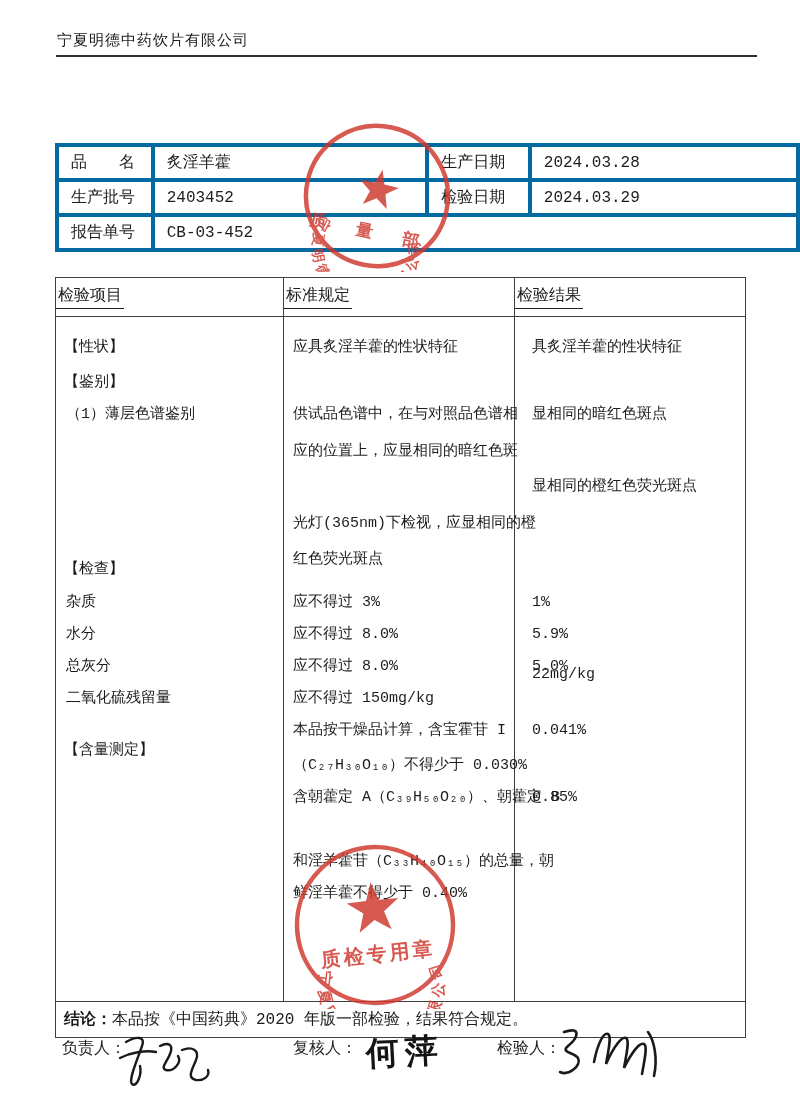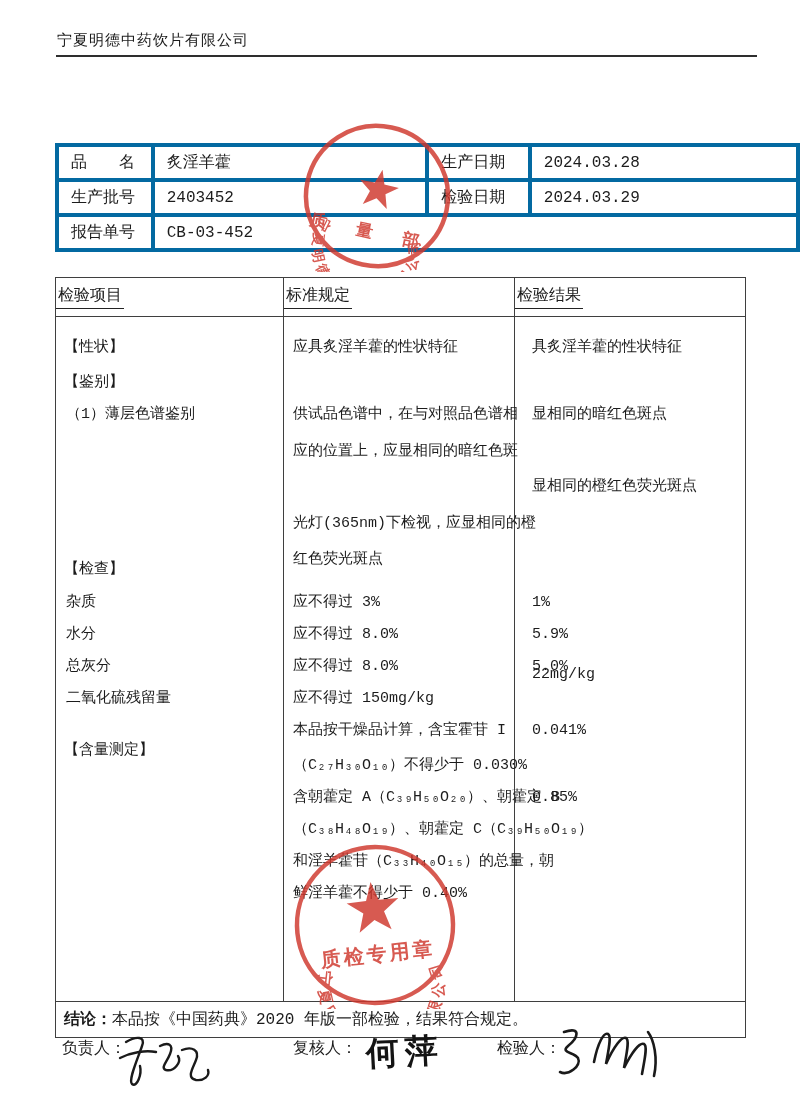--- a/index.html
+++ b/index.html
@@ -99,21 +99,20 @@
     <div class="bl x2" style="top:164px">应的位置上，应显相同的暗红色斑</div>
     <div class="bl x2" style="top:236px">光灯(365nm)下检视，应显相同的橙</div>
     <div class="bl x2" style="top:272px">红色荧光斑点</div>
     <div class="bl x2" style="top:315px">应不得过 3%</div>
     <div class="bl x2" style="top:347px">应不得过 8.0%</div>
     <div class="bl x2" style="top:379px">应不得过 8.0%</div>
     <div class="bl x2" style="top:411px">应不得过 150mg/kg</div>
     <div class="bl x2" style="top:443px">本品按干燥品计算，含宝霍苷 I</div>
     <div class="bl x2" style="top:478px">（C₂₇H₃₀O₁₀）不得少于 0.030%</div>
     <div class="bl x2" style="top:510px">含朝藿定 A（C₃₉H₅₀O₂₀）、朝藿定 B</div>
-    <div class="bl x2" style="top:542px">（C₃₈H₄₈O₁₉）、朝藿定 C（C₃₉H₅₀O₁₉）</div>
     <div class="bl x2" style="top:574px">和淫羊藿苷（C₃₃H₄₀O₁₅）的总量，朝</div>
     <div class="bl x2" style="top:606px">鲜淫羊藿不得少于 0.40%</div>
 
     <div class="bl x3" style="top:60px">具炙淫羊藿的性状特征</div>
     <div class="bl x3" style="top:127px">显相同的暗红色斑点</div>
     <div class="bl x3" style="top:199px">显相同的橙红色荧光斑点</div>
     <div class="bl x3" style="top:315px">1%</div>
     <div class="bl x3" style="top:347px">5.9%</div>
     <div class="bl x3" style="top:379px">5.0%</div>
     <div class="bl x3" style="top:387px">22mg/kg</div>

